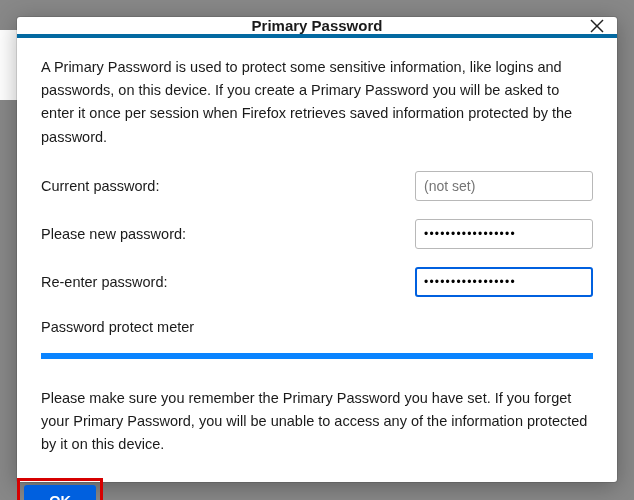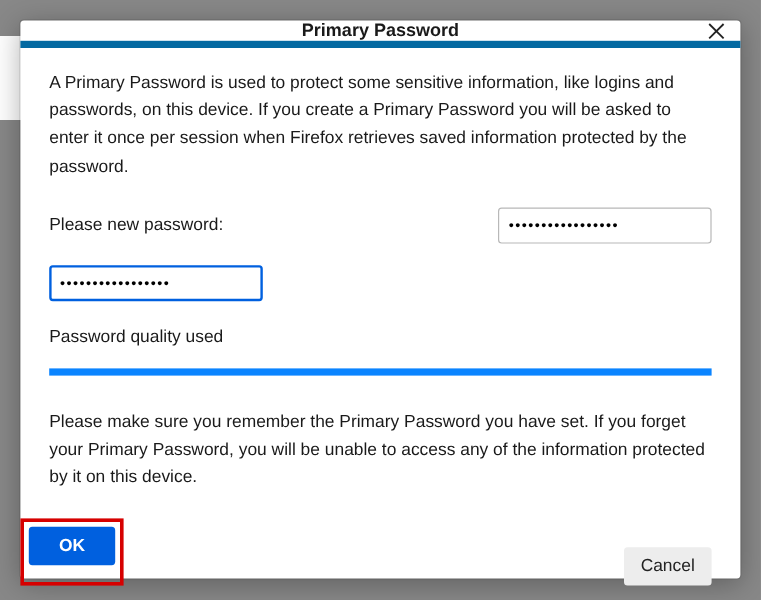--- a/index.html
+++ b/index.html
@@ -35,21 +35,21 @@
       border-radius: 3px;
       display: flex;
       flex-direction: column;
     }
     .dialog-header {
       display: flex;
       align-items: center;
       justify-content: center;
       height: 42px;
       position: relative;
-      border-bottom: 6px solid #0369a1;
+      border-bottom: 4px solid #0369a1;
     }
     .dialog-title {
       font-size: 15px;
       font-weight: 600;
     }
     .close-btn {
       position: absolute;
       right: 10px;
       top: 50%;
       transform: translateY(-50%);
@@ -157,31 +157,36 @@
       <svg viewBox="0 0 14 14" stroke="#222" stroke-width="1.5" fill="none">
         <line x1="1" y1="1" x2="13" y2="13"></line>
         <line x1="13" y1="1" x2="1" y2="13"></line>
       </svg>
     </div>
   </div>
 
   <div class="dialog-body">
     <div class="desc">A Primary Password is used to protect some sensitive information, like logins and passwords, on this device. If you create a Primary Password you will be asked to enter it once per session when Firefox retrieves saved information protected by the password.</div>
 
+    <div class="row">
+      <div class="row-label">Current password:</div>
+      <div class="field">(not set)</div>
+    </div>
 
     <div class="row">
       <div class="row-label">Please new password:</div>
       <div class="field pw">•••••••••••••••••</div>
     </div>
 
     <div class="row">
+      <div class="row-label">Re-enter password:</div>
       <div class="field pw focused">•••••••••••••••••</div>
     </div>
 
-    <div class="meter-label">Password quality used</div>
+    <div class="meter-label">Password protect meter</div>
     <div class="meter"></div>
 
     <div class="warning">Please make sure you remember the Primary Password you have set. If you forget your Primary Password, you will be unable to access any of the information protected by it on this device.</div>
   </div>
 
   <div class="dialog-footer">
     <div class="ok-highlight">
       <button class="btn btn-primary">OK</button>
     </div>
     <button class="btn btn-secondary">Cancel</button>

